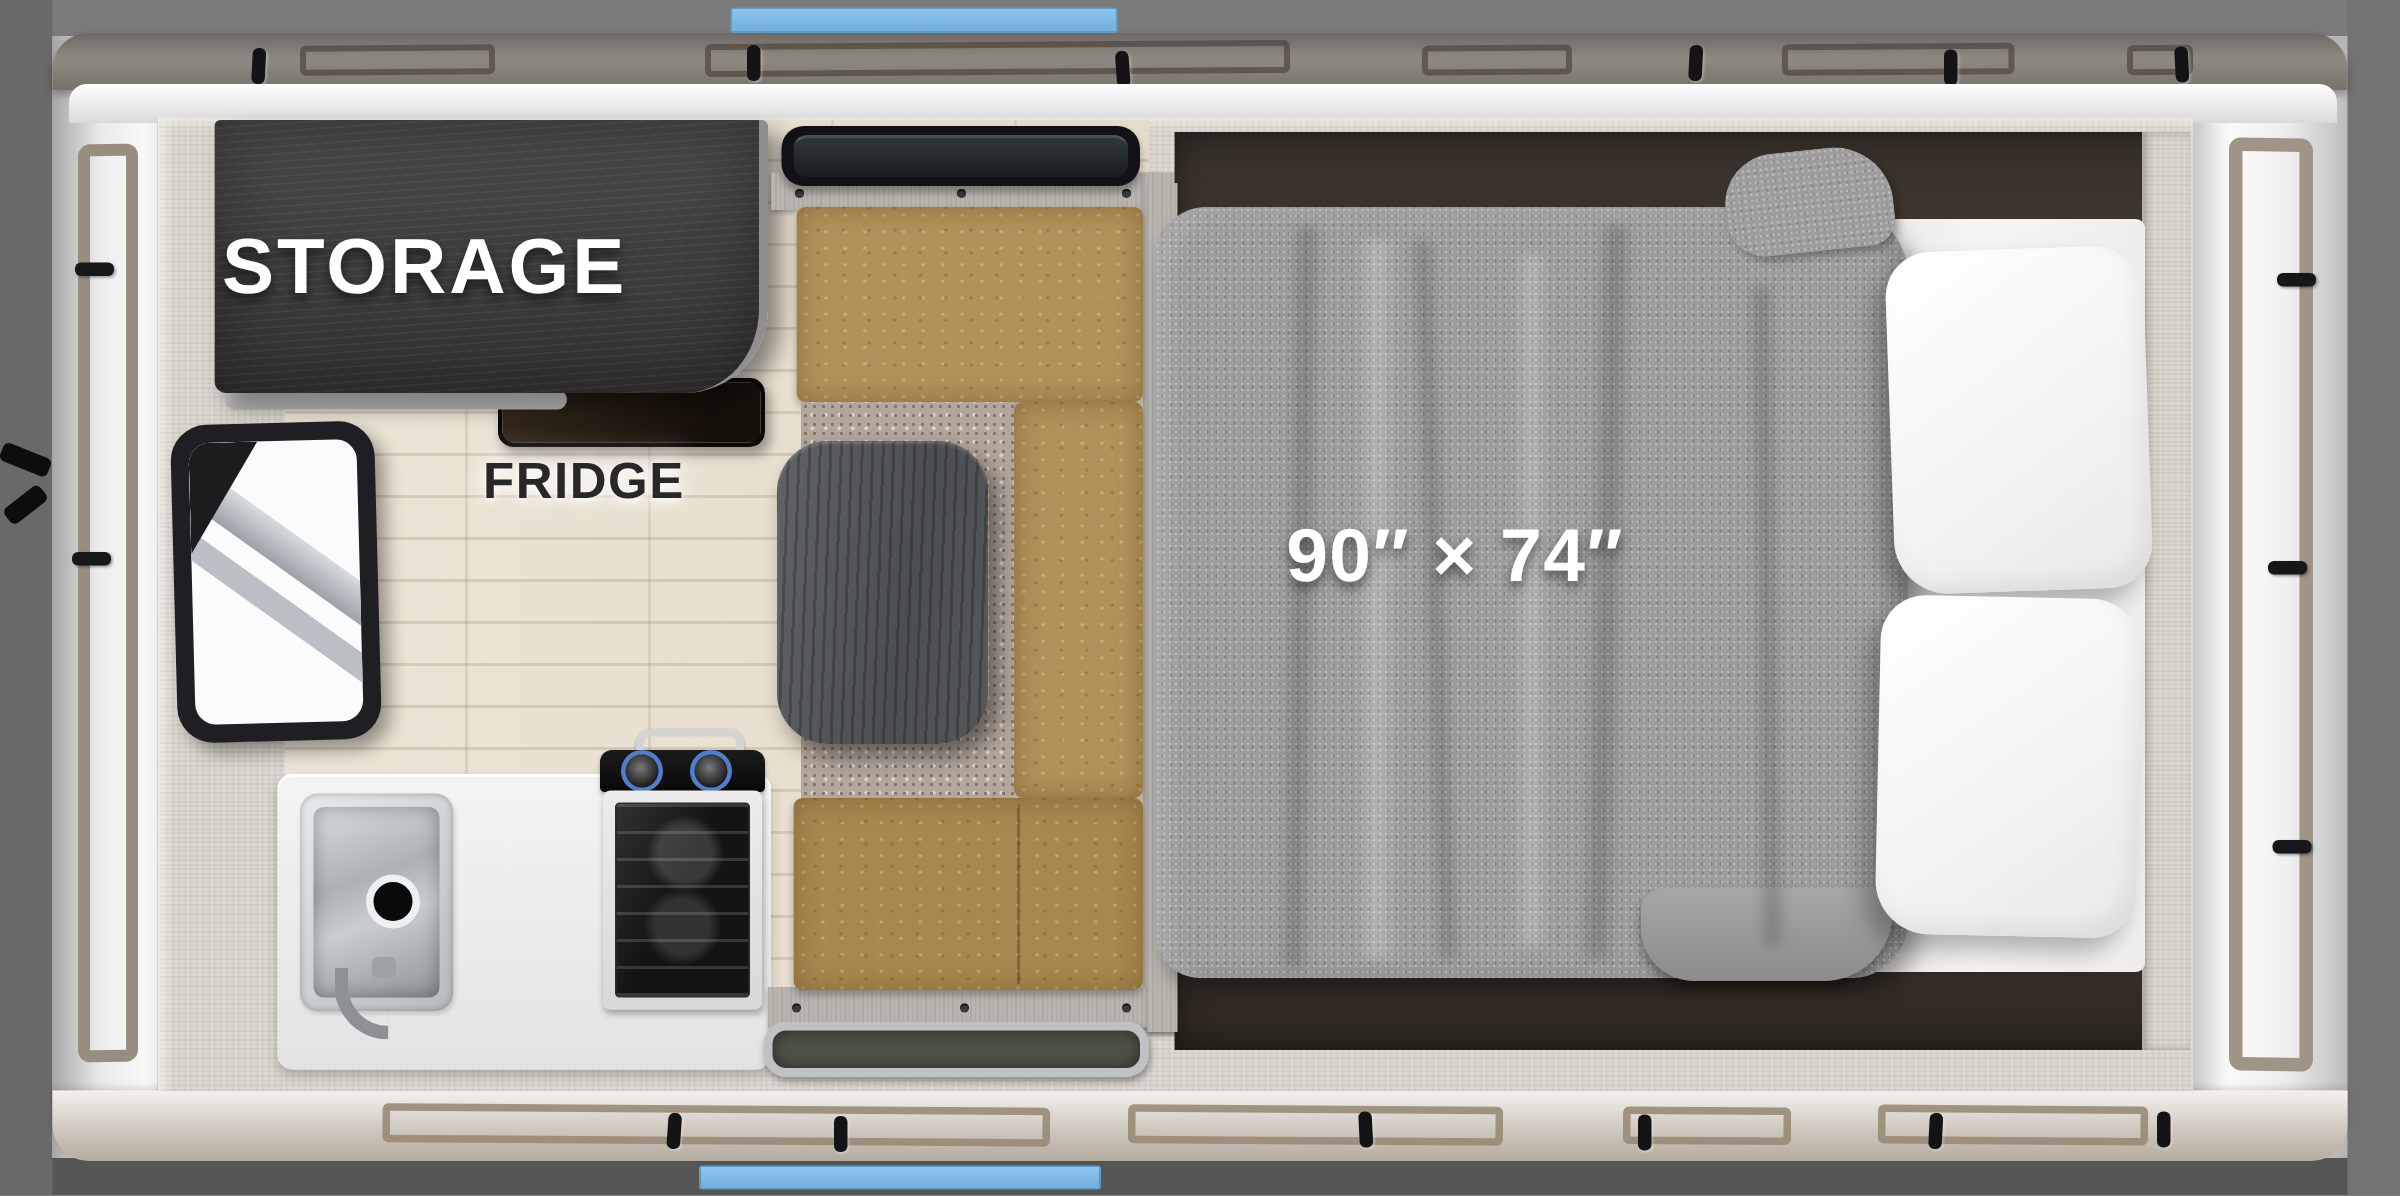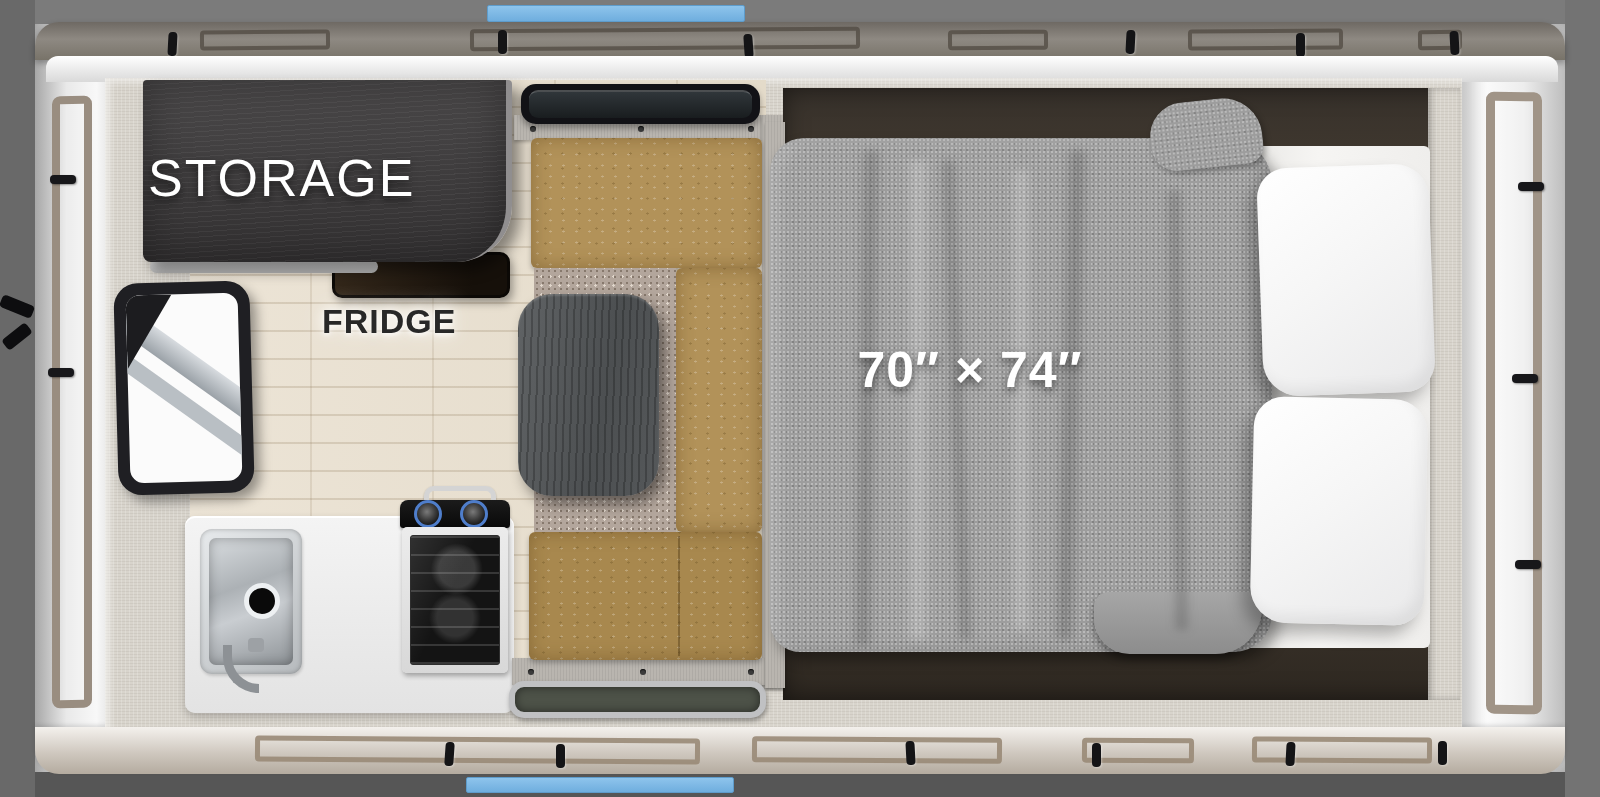--- a/index.html
+++ b/index.html
@@ -54,21 +54,21 @@
   .storage-tray{left:332px;top:252px;width:178px;height:46px;
       background:linear-gradient(90deg,#33271a,#16100a 80%);border:3px solid #0c0906;
       border-radius:10px;box-shadow:3px 5px 8px rgba(0,0,0,.35);box-sizing:border-box;}
   .storage-sill{left:150px;top:260px;width:228px;height:13px;
       background:linear-gradient(180deg,#dedede,#b9b9b9);border-radius:7px;}
   .storage-cab{left:143px;top:80px;width:369px;height:182px;
       background-image:repeating-linear-gradient(176deg,rgba(255,255,255,.05) 0 1px,rgba(0,0,0,0) 1px 5px),
                        linear-gradient(180deg,#4b494a 0%,#3a3839 70%,#333132 100%);
       border-right:6px solid #908e8f;border-radius:4px 4px 56px 8px;
       box-shadow:8px 9px 14px rgba(0,0,0,.42),inset 0 0 46px rgba(0,0,0,.35);box-sizing:border-box;}
-  .label-storage{left:148px;top:152px;font-weight:400;font-size:52px;line-height:1;color:#ffffff;
+  .label-storage{left:148px;top:152px;font-weight:700;font-size:52px;line-height:1;color:#ffffff;
       letter-spacing:2px;text-shadow:0 4px 8px rgba(0,0,0,.55);text-align:center;}
 
   
   .window{left:116px;top:282px;width:136px;height:212px;background:#1f1f23;border-radius:24px;
       transform:rotate(-1.5deg);box-shadow:6px 7px 12px rgba(0,0,0,.38);padding:12px;box-sizing:border-box;}
   .window-glass{width:100%;height:100%;background:#fbfbfb;border-radius:14px;position:relative;overflow:hidden;}
   .win-stripe1{left:-40px;top:66px;width:220px;height:24px;
       background:linear-gradient(180deg,#d7dbdf,#9aa1a7);transform:rotate(37deg);}
   .win-stripe2{left:-36px;top:116px;width:220px;height:16px;background:#b9bfc4;transform:rotate(37deg);}
   .win-corner{left:0;top:0;width:46px;height:74px;background:#1c1c1f;clip-path:polygon(0 0,100% 0,0 100%);}
@@ -297,16 +297,16 @@
   <div class="abs blanket-drape"></div>
   <div class="abs fold f1"></div>
   <div class="abs fold f2"></div>
   <div class="abs fold f3"></div>
   <div class="abs fold f4"></div>
   <div class="abs fold-light h1"></div>
   <div class="abs fold-light h2"></div>
   <div class="abs pillow pillow1"></div>
   <div class="abs pillow pillow2"></div>
   <div class="abs bed-label">
-    <div>70″ × 74″</div>
+    <div>90″ × 74″</div>
   </div>
 
 </div>
 
 </body></html>

